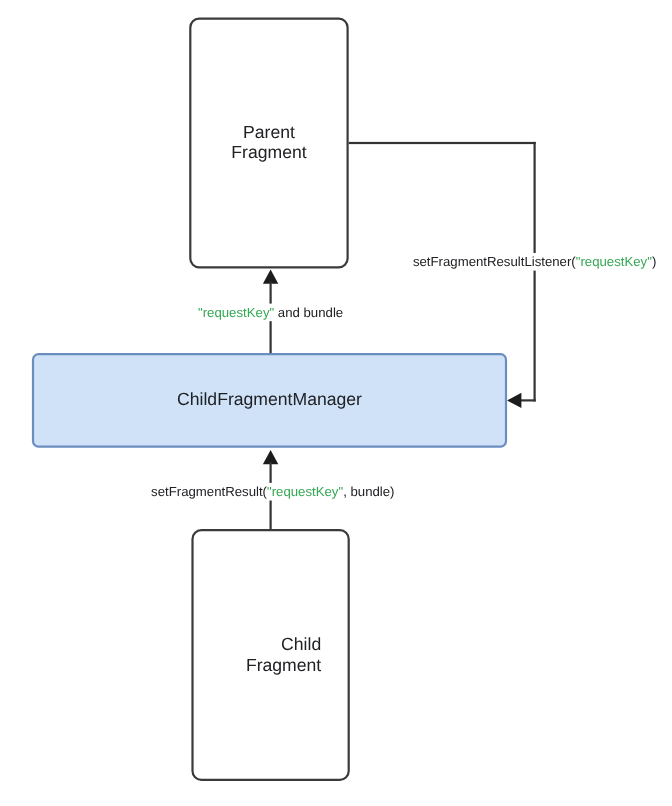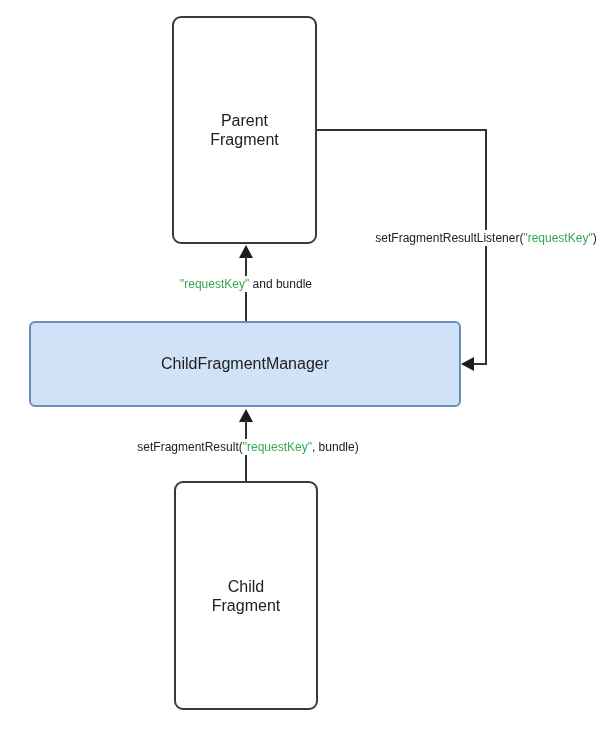--- a/index.html
+++ b/index.html
@@ -23,21 +23,21 @@
     background: #ffffff;
     border: 2px solid #3a3a3a;
     border-radius: 9px;
     font-size: 16px;
     line-height: 19px;
     color: #202124;
     font-weight: 500;
   }
   .fragment-node .node-label { width: 92px; }
   #parent-fragment-box { left: 172px; top: 16px;  width: 145px; height: 228px; }
-  #child-fragment-box  { left: 174px; top: 481px; width: 144px; height: 229px; }
+  #child-fragment-box  { left: 174px; top: 481px; width: 144px; height: 229px; text-align: right; }
   #cfm-box {
     left: 29px; top: 321px; width: 432px; height: 86px;
     background: #cfe2f8;
     border: 2px solid #6c8ebf;
     border-radius: 6px;
     font-size: 16px;
     color: #202124;
     font-weight: 400;
   }
   .line { position: absolute; background: #333333; }

